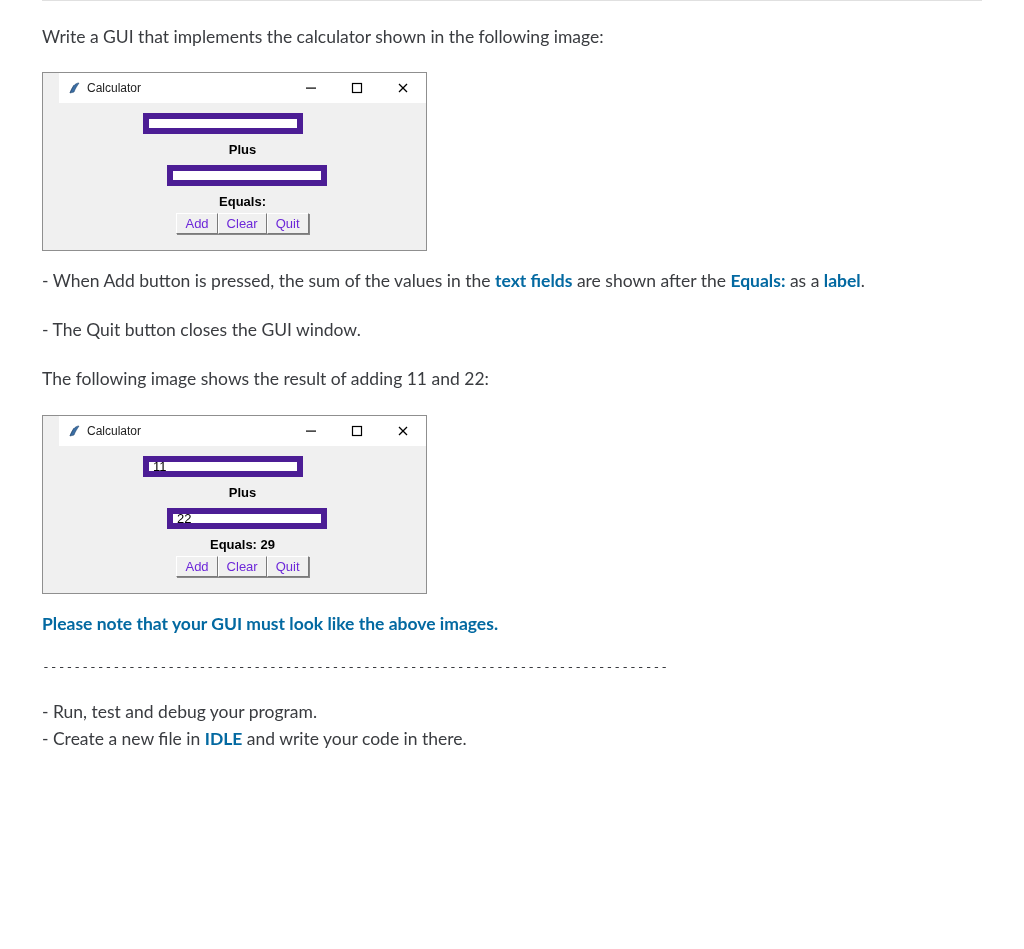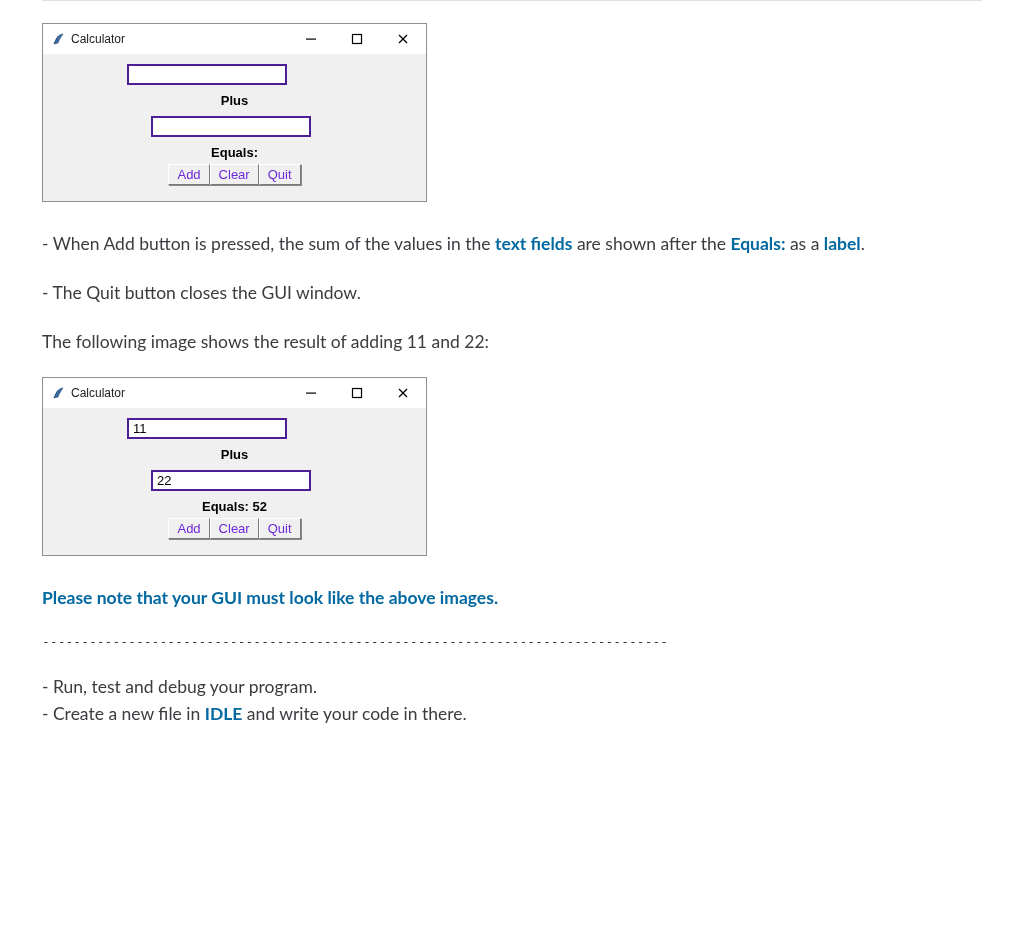--- a/index.html
+++ b/index.html
@@ -32,24 +32,25 @@
     margin-bottom: 24px;
     margin-top: 6px;
     white-space: nowrap;
     overflow: hidden;
   }
 
   
   .window {
     width: 385px;
     border: 1px solid #8f8f8f;
-    margin-bottom: 28px;
+    margin-bottom: 16px;
     margin-top: 6px;
     background: #f0f0f0;
     font-family: "Segoe UI", Tahoma, Arial, sans-serif;
+    padding-left: 16px;
   }
   .titlebar {
     height: 30px;
     background: #ffffff;
     display: flex;
     align-items: center;
     padding-left: 8px;
   }
   .tk-icon {
     width: 14px; height: 14px;
@@ -80,21 +81,21 @@
   .client {
     background: #f0f0f0;
     padding: 10px 52px 16px 52px;
     display: flex;
     flex-direction: column;
     align-items: center;
   }
   .text-input {
     width: 160px;
     height: 21px;
-    border: 2px solid #4c1d95;
+    border: 6px solid #4c1d95;
     background: #fff;
     font-size: 13px;
     padding: 0 4px;
     font-family: "Segoe UI", Tahoma, Arial, sans-serif;
     color: #000;
   }
   .input-row1 { align-self: flex-start; margin-left: 32px; margin-bottom: 8px; }
   .plus-label { font-size: 13px; font-weight: 700; color: #000; margin-bottom: 8px; }
   .input-row2 { align-self: flex-start; margin-left: 56px; margin-bottom: 8px; }
   .equals-label { font-size: 13px; font-weight: 700; color: #000; margin-bottom: 4px; }
@@ -113,20 +114,21 @@
     box-shadow: 1px 1px 0 #888;
     margin-right: 0;
   }
 </style>
 </head>
 <body>
 
 <div class="page">
   <div class="top-divider"></div>
 
+  <p>Write a GUI that implements the calculator shown in the following image:</p>
 
   <div class="window">
     <div class="titlebar">
       <span class="tk-icon">
         <svg width="14" height="14" viewBox="0 0 14 14">
           <path d="M3 12 C5 6, 8 2, 12 2 C10 5, 8 8, 7 11 Z" fill="#3a6ea5" stroke="#2a4d73" stroke-width="0.6"></path>
           <line x1="7" y1="4" x2="3" y2="12" stroke="#2a4d73" stroke-width="0.6"></line>
         </svg>
       </span>
       <span class="title-text">Calculator</span>
@@ -196,21 +198,21 @@
               <line x1="2" y1="2" x2="10" y2="10" stroke="#000" stroke-width="1.2"></line>
               <line x1="10" y1="2" x2="2" y2="10" stroke="#000" stroke-width="1.2"></line>
             </svg>
         </div>
       </div>
     </div>
     <div class="client">
       <input class="text-input input-row1" value="11" style="">
       <div class="plus-label">Plus</div>
       <input class="text-input input-row2" value="22" style="">
-      <div class="equals-label">Equals:  52</div>
+      <div class="equals-label">Equals:  29</div>
       <div class="btn-row">
         <div class="tk-btn">Add</div>
         <div class="tk-btn">Clear</div>
         <div class="tk-btn">Quit</div>
       </div>
     </div>
   </div>
 
   <p><b>Please note that your GUI must look like the above images.</b></p>
 

